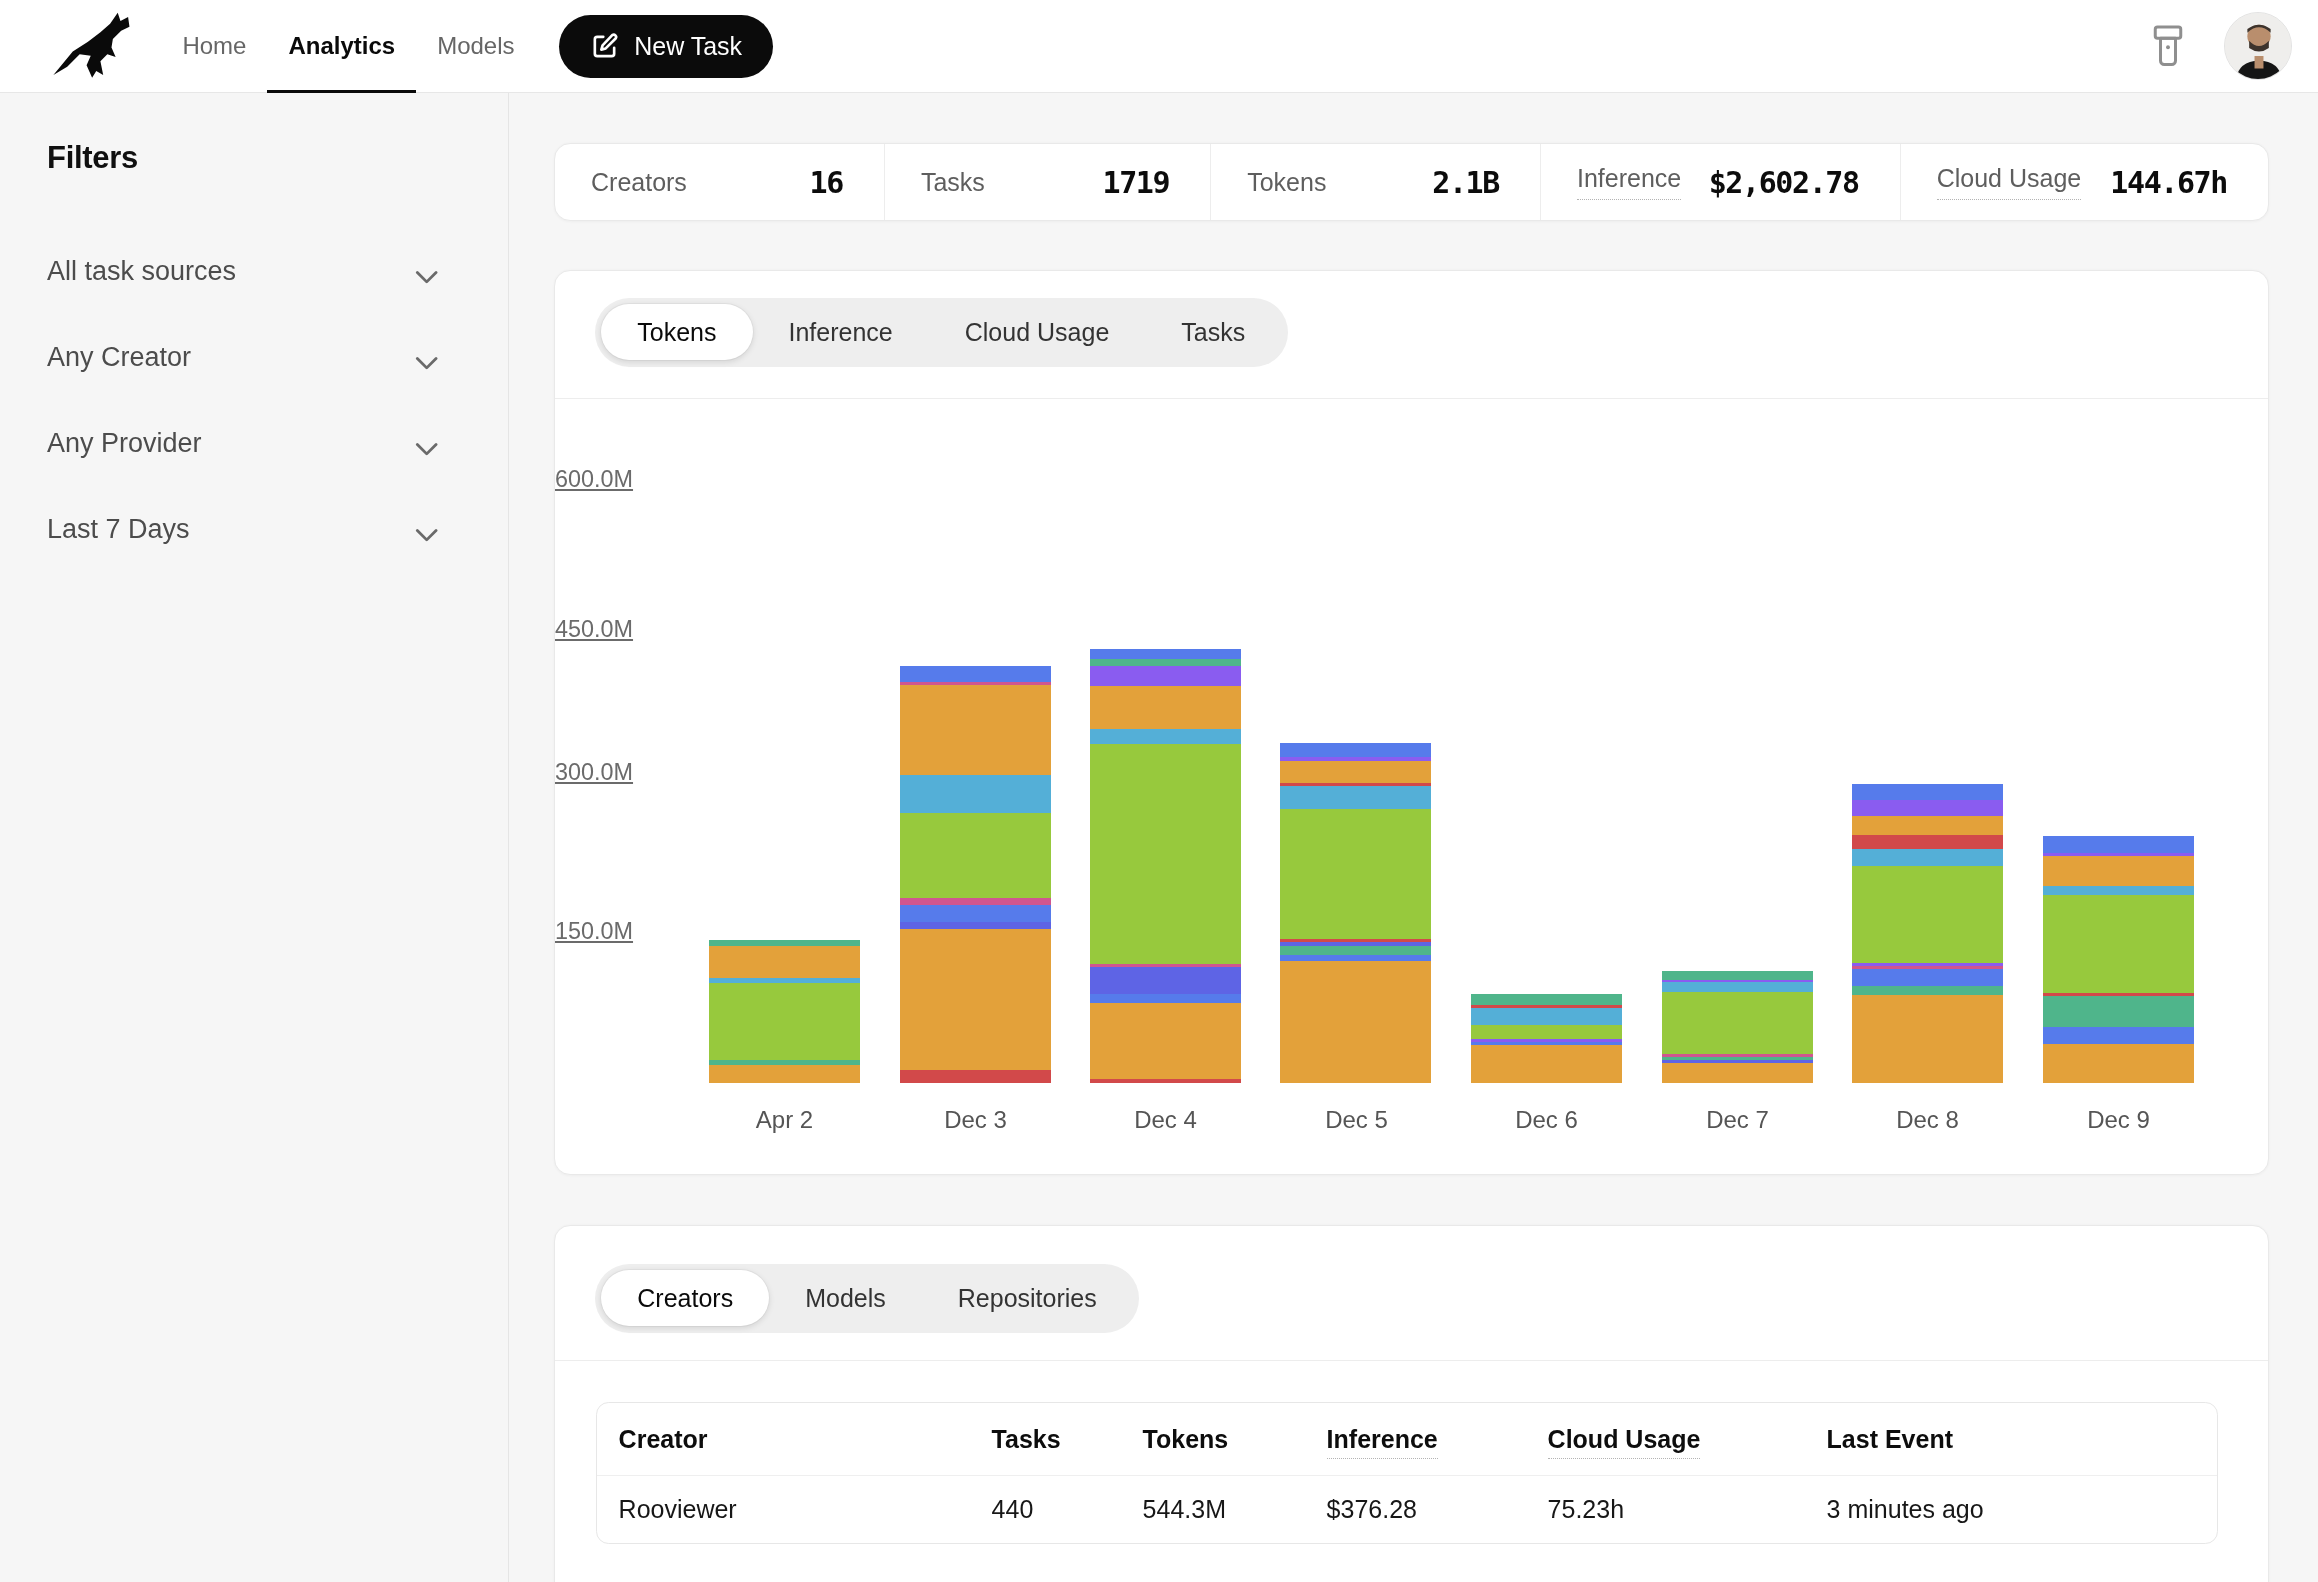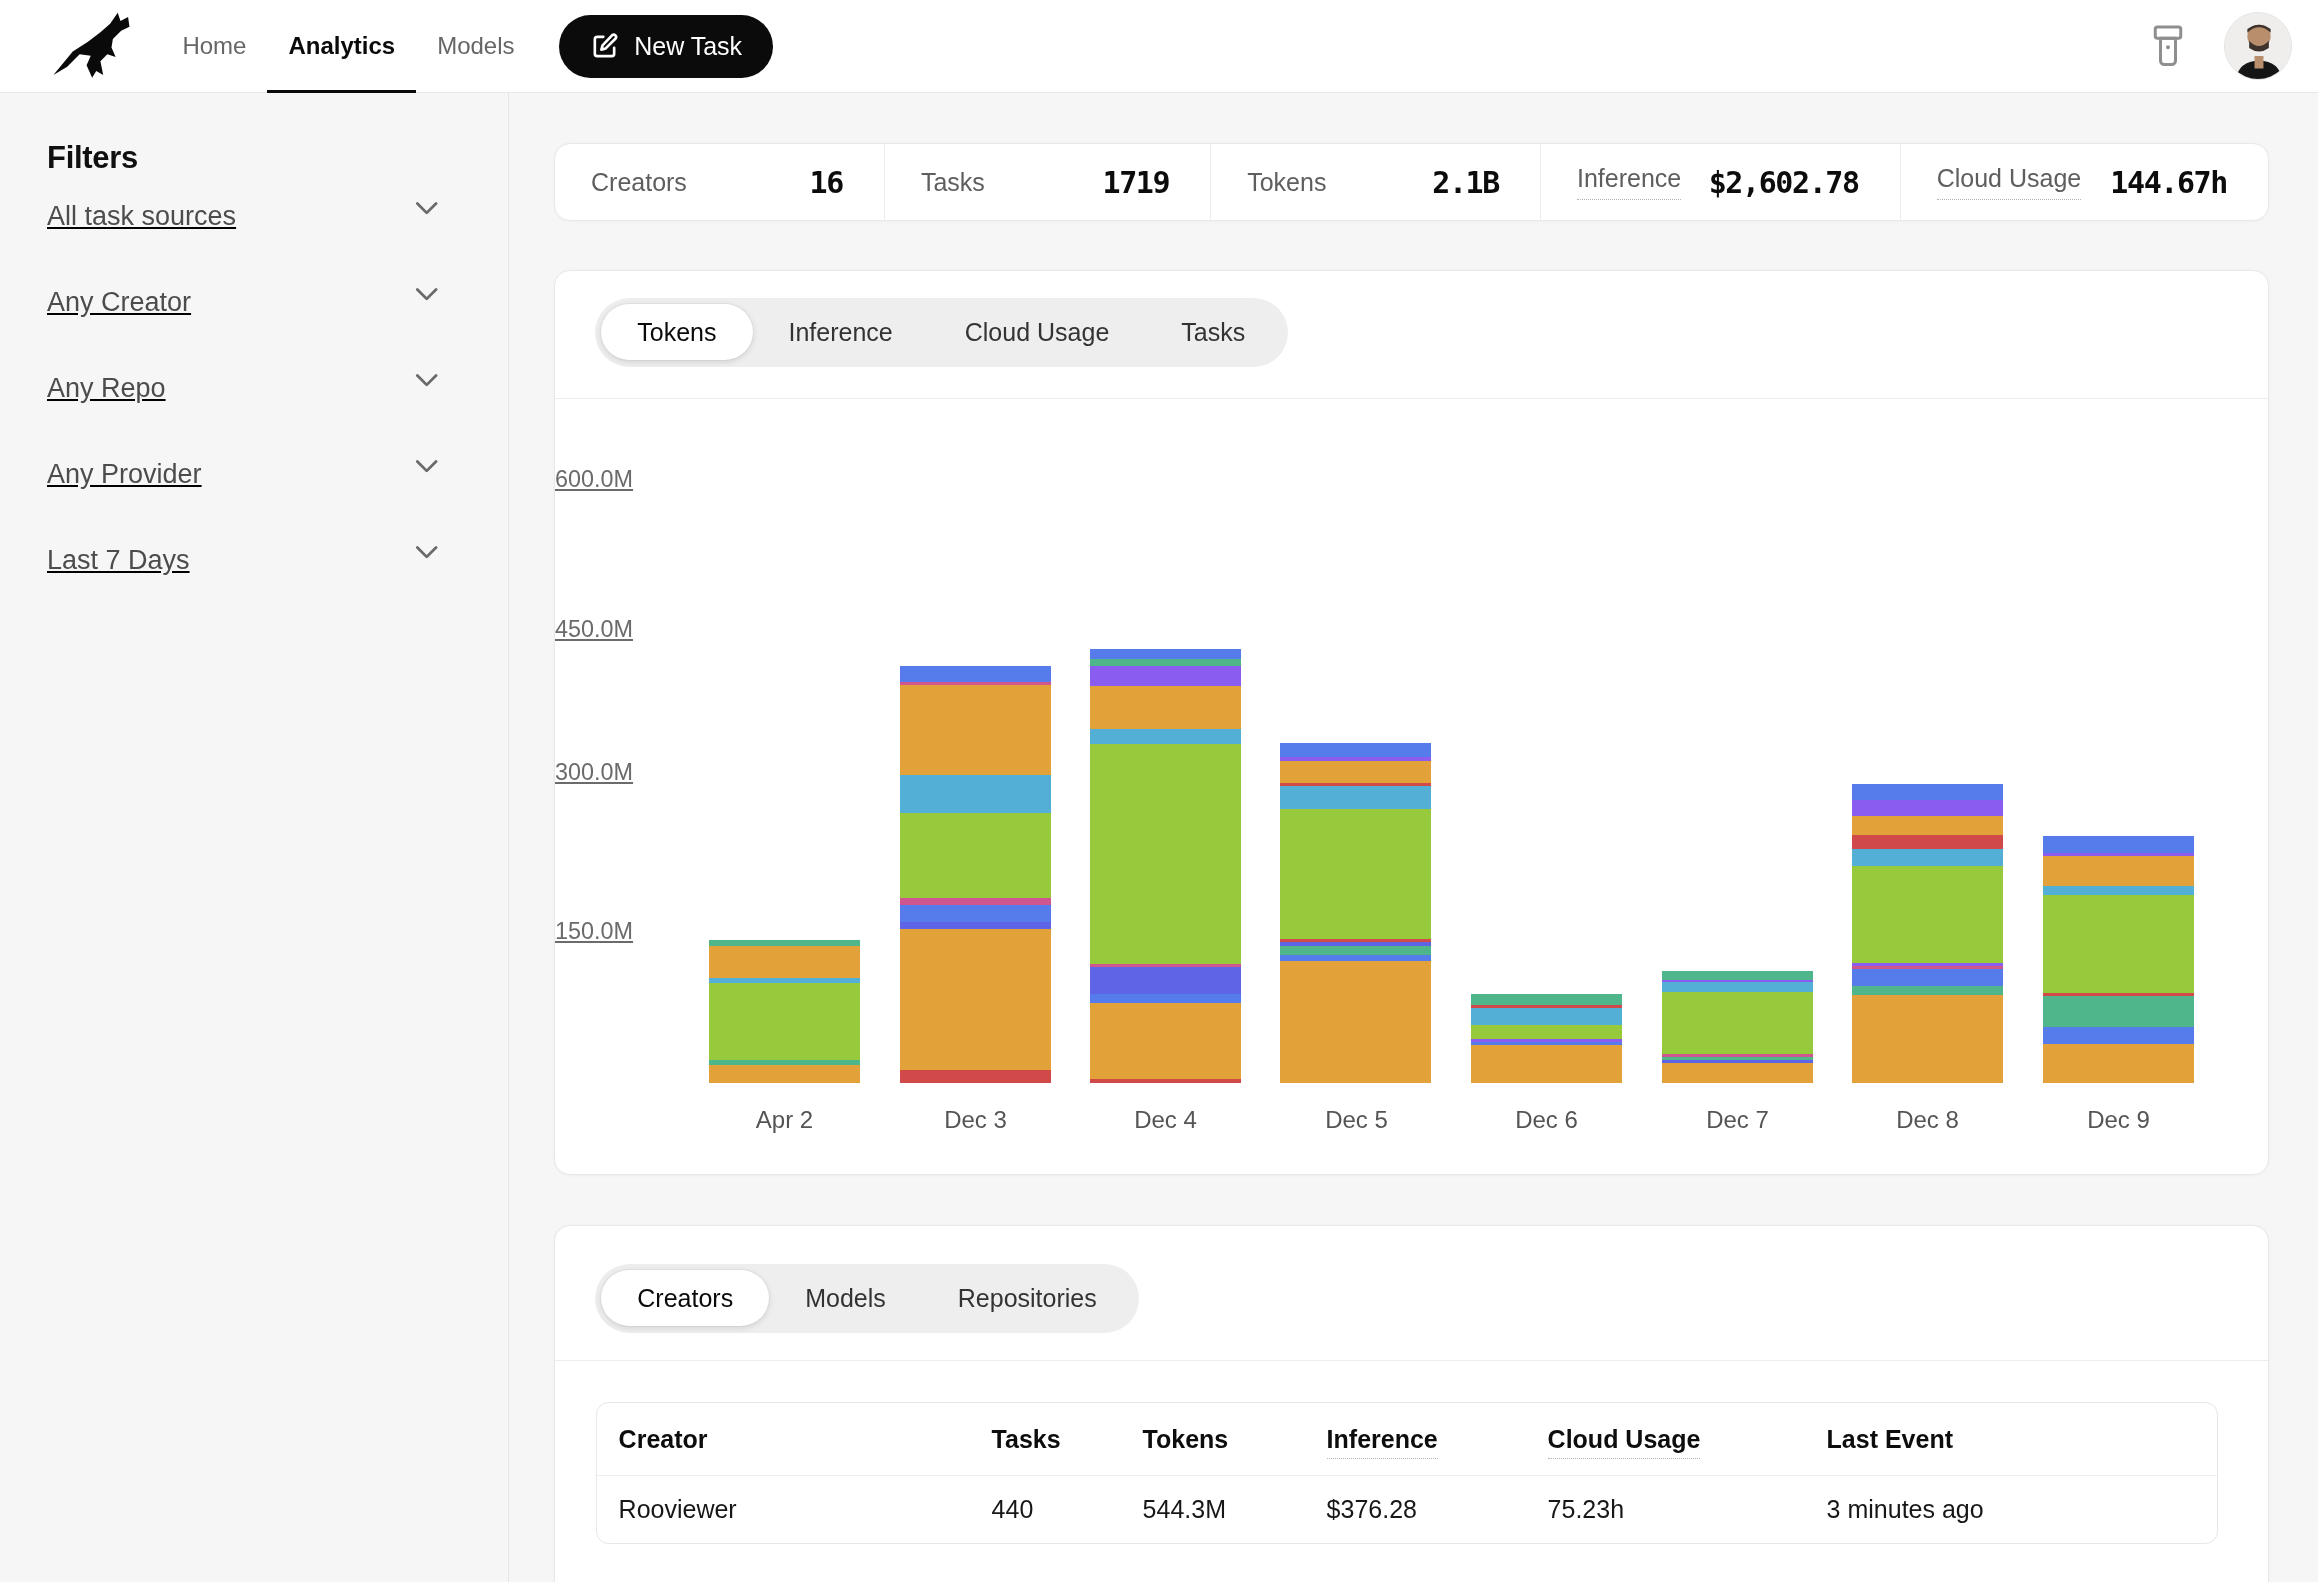--- a/index.html
+++ b/index.html
@@ -26,21 +26,21 @@
     border:none; cursor:pointer; font-family:inherit;
   }
   .nav-spacer{ flex:1; }
   .icon-btn{ background:none; border:none; padding:0; display:flex; cursor:pointer; }
   .avatar{ width:68px; height:68px; border-radius:50%; margin-left:38px; overflow:hidden; border:0.9px solid #e3e3e3; flex:none; background:#f0efed;}
   
   .shell{ display:flex; height:1490px; }
   .sidebar{ width:509px; flex:none; border-right:0.9px solid #e5e5e5; padding:47px 70px 0 47px; }
   .sidebar-title{ font-size:31px; font-weight:700; color:#101010; letter-spacing:-0.3px; }
   .filter-list{ margin-top:25px; }
-  .filter-row{ height:86px; display:flex; align-items:flex-start; justify-content:space-between; cursor:pointer; width:100%; background:none; border:none; padding:0; font-family:inherit;text-decoration:underline;}
+  .filter-row{ height:86px; display:flex; align-items:flex-end; justify-content:space-between; cursor:pointer; width:100%; background:none; border:none; padding:0; font-family:inherit;}
   .filter-label{ font-size:27px; color:#4c4c4c; }
   .main{ flex:1; padding:50px 50px 0 45px; overflow:hidden; }
   .card{ background:#fff; border:0.9px solid #e9e9e9; border-radius:16px; box-shadow:0 0.9px 2.7px rgba(0,0,0,.035); }
   
   .stats-card{ height:78px; display:flex; align-items:stretch; overflow:hidden; }
   .stat-cell{ display:flex; align-items:center; justify-content:space-between; padding:0 41px 0 36px; }
   .stat-cell + .stat-cell{ border-left:0.9px solid #ededed; }
   .stat-label{ font-size:25px; color:#5e5e5e; white-space:nowrap; }
   .dotted{ border-bottom:1.8px dotted #b3b3b3; padding-bottom:6.3px; }
   .stat-value{ font-family:"DejaVu Sans Mono", monospace; font-weight:700; font-size:30px; color:#0c0c0c; letter-spacing:-1.4px; white-space:nowrap;}
@@ -121,26 +121,20 @@
               <path d="M2 2 L10 10 L18 2"></path>
             </svg></span>
         </button>
         <button class="filter-row">
           <span class="filter-label">Any Creator</span>
           <span><svg width="23.4" height="14.4" viewBox="0 0 20 12" fill="none" stroke="#6a6a6a" stroke-width="2.4" stroke-linecap="round" stroke-linejoin="round">
               <path d="M2 2 L10 10 L18 2"></path>
             </svg></span>
         </button>
         <button class="filter-row">
-          <span class="filter-label">Any Repo</span>
-          <span><svg width="23.4" height="14.4" viewBox="0 0 20 12" fill="none" stroke="#6a6a6a" stroke-width="2.4" stroke-linecap="round" stroke-linejoin="round">
-              <path d="M2 2 L10 10 L18 2"></path>
-            </svg></span>
-        </button>
-        <button class="filter-row">
           <span class="filter-label">Any Provider</span>
           <span><svg width="23.4" height="14.4" viewBox="0 0 20 12" fill="none" stroke="#6a6a6a" stroke-width="2.4" stroke-linecap="round" stroke-linejoin="round">
               <path d="M2 2 L10 10 L18 2"></path>
             </svg></span>
         </button>
         <button class="filter-row">
           <span class="filter-label">Last 7 Days</span>
           <span><svg width="23.4" height="14.4" viewBox="0 0 20 12" fill="none" stroke="#6a6a6a" stroke-width="2.4" stroke-linecap="round" stroke-linejoin="round">
               <path d="M2 2 L10 10 L18 2"></path>
             </svg></span>

